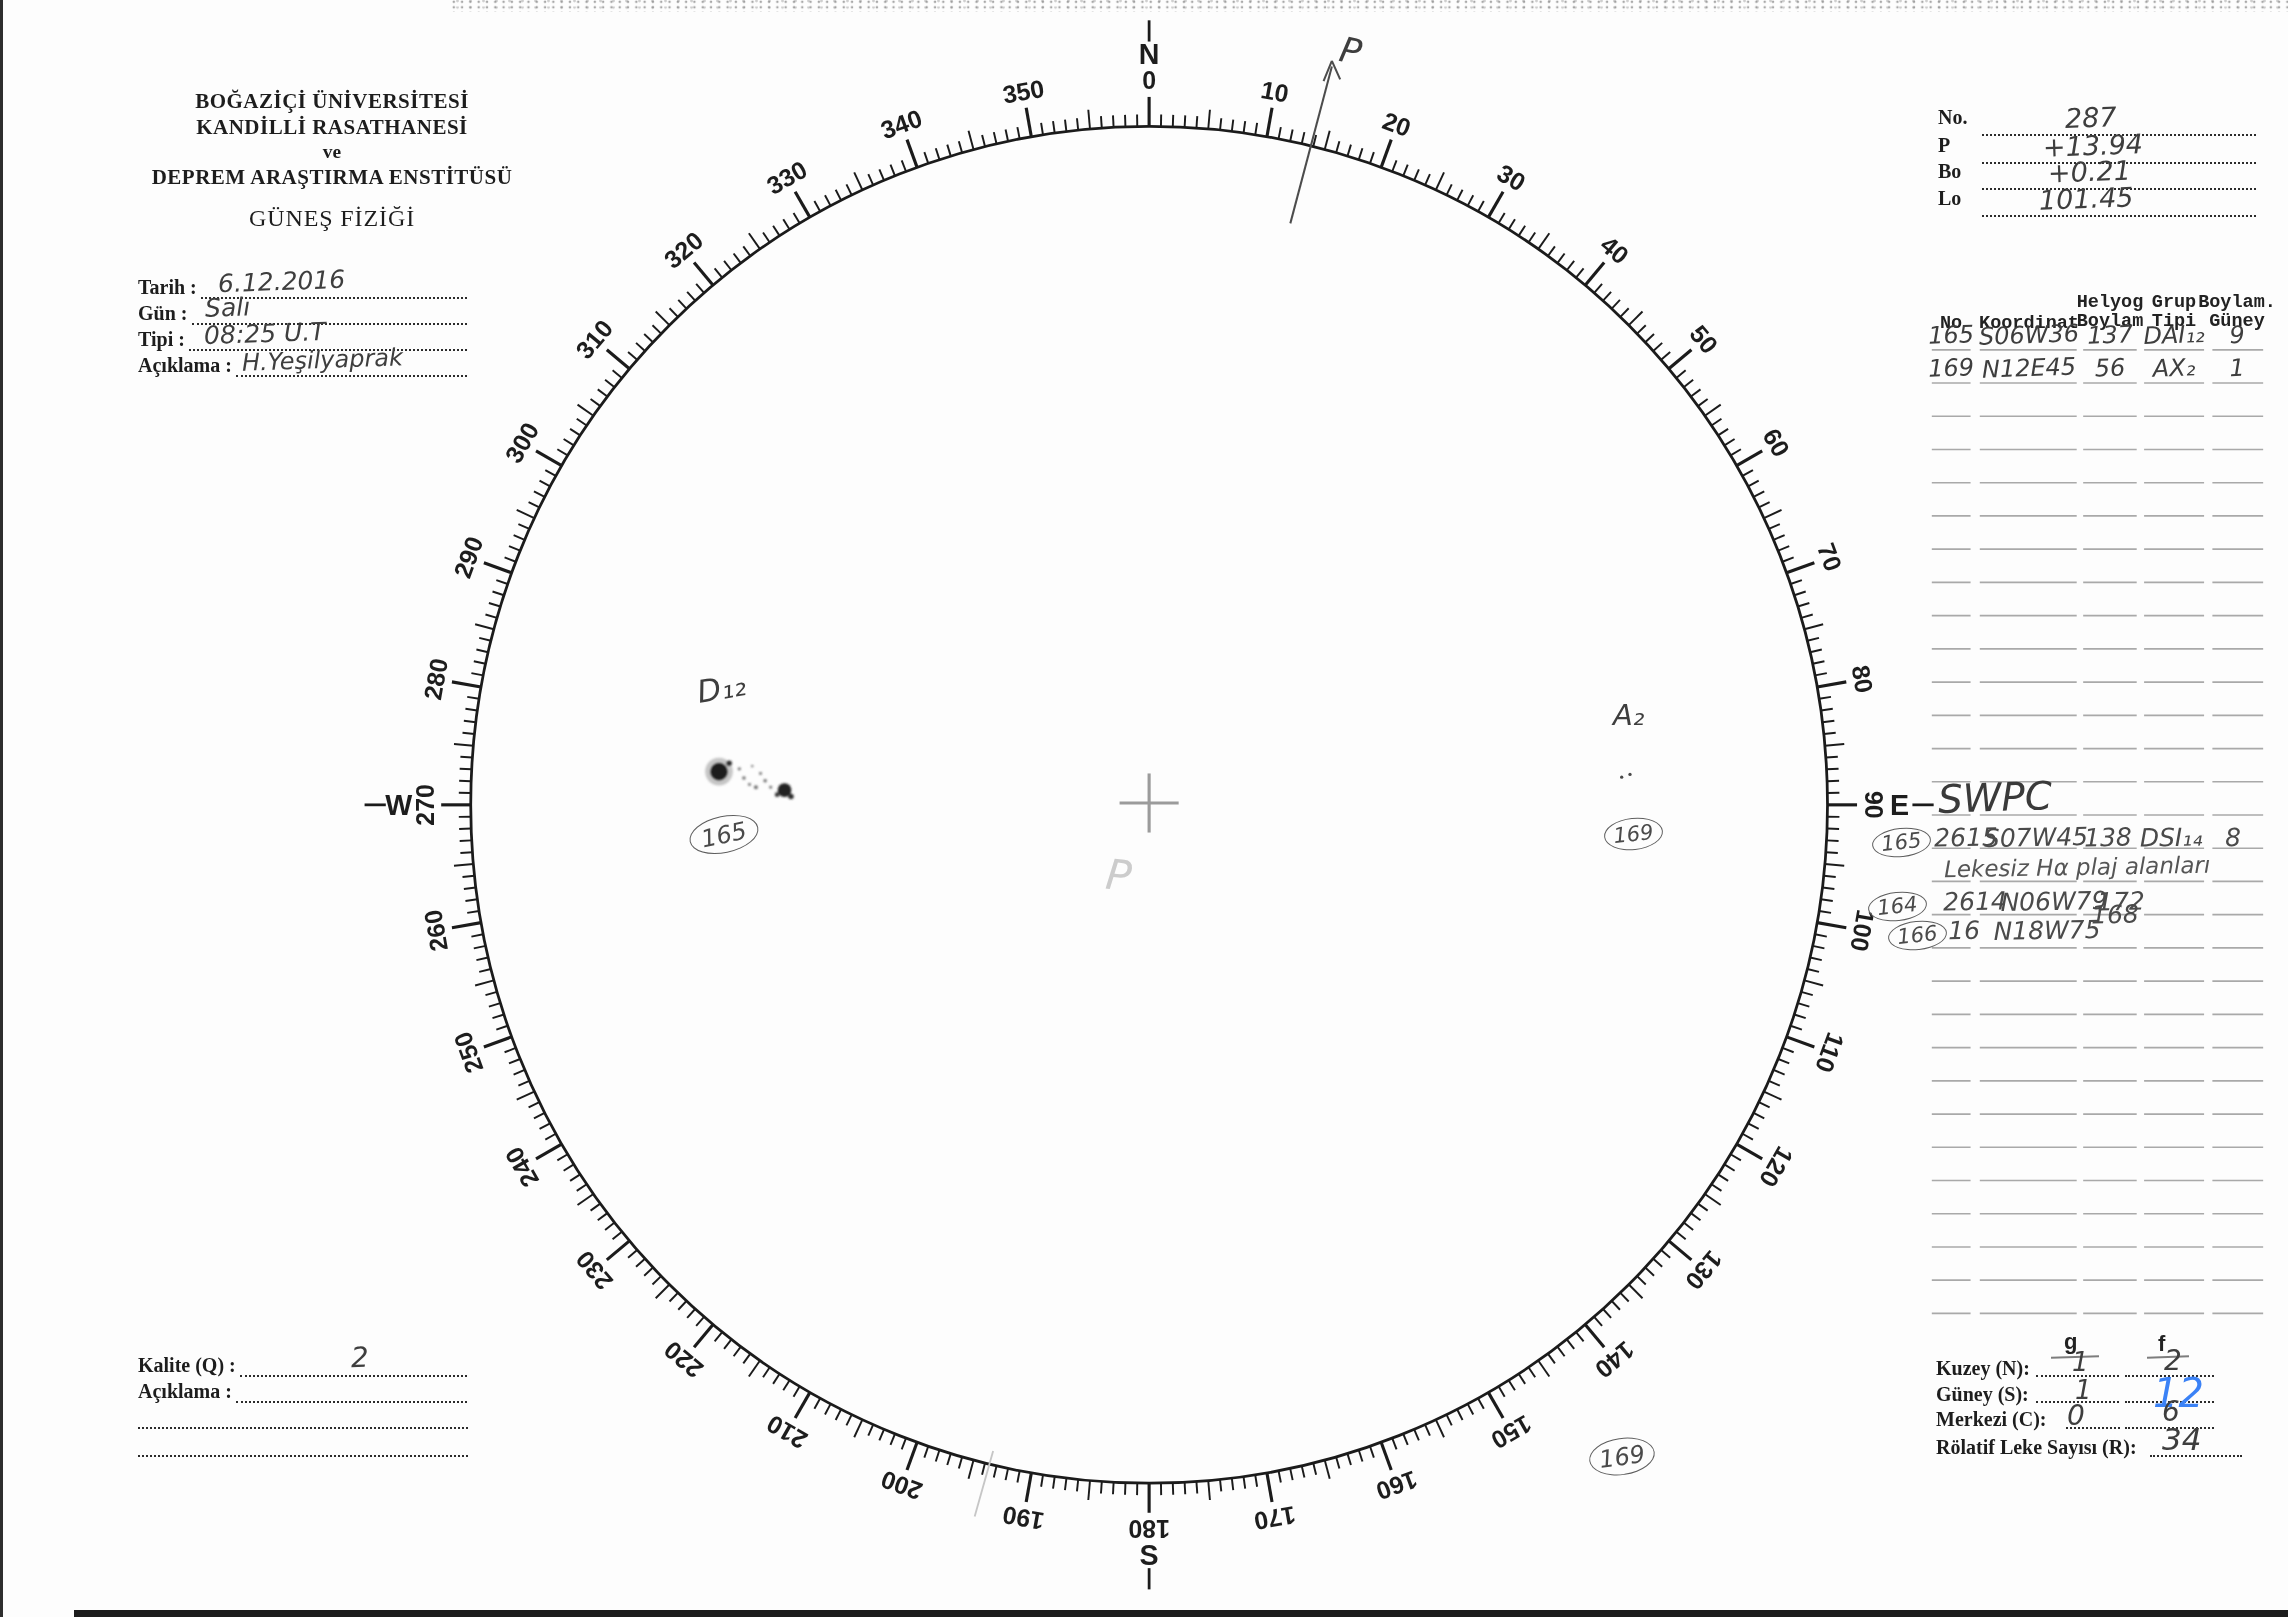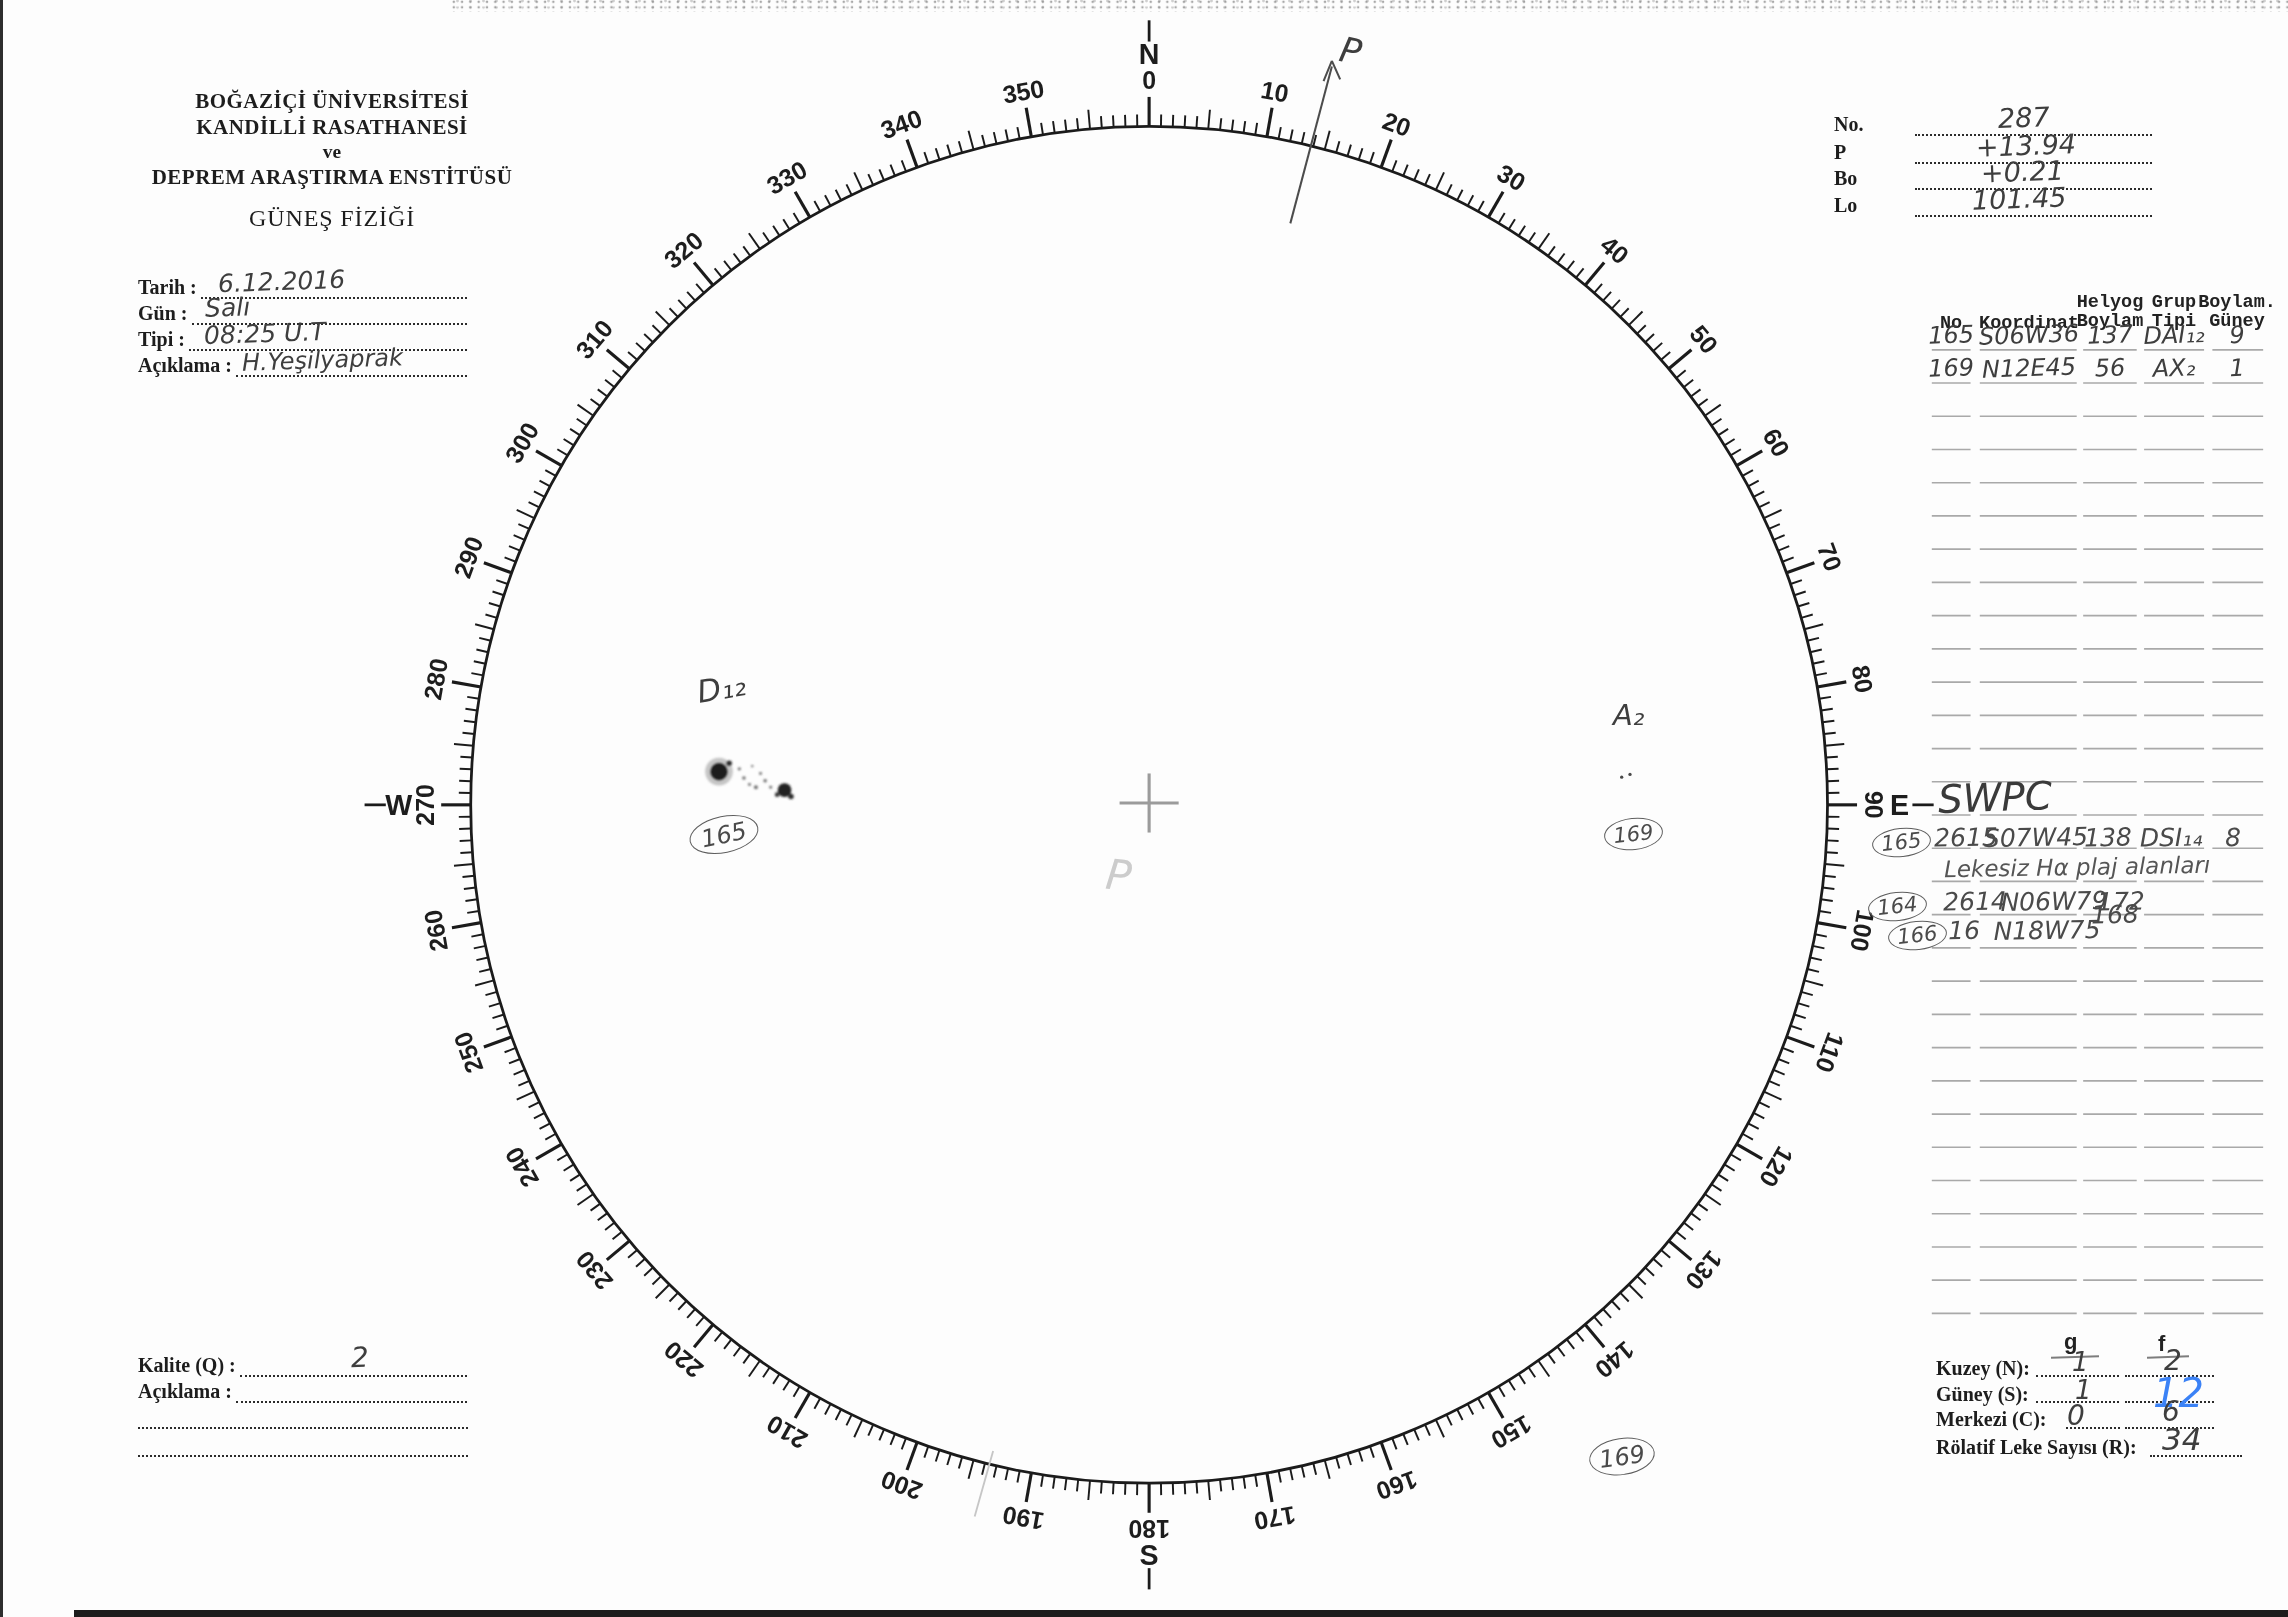--- a/index.html
+++ b/index.html
@@ -19,21 +19,21 @@
   .org-conj{font-weight:bold;font-size:19.4px;line-height:24px;}
   #form-title{margin-top:14.8px;font-weight:normal;font-size:24px;letter-spacing:0.9px;}
   
   .hw{font-family:"DejaVu Sans",sans-serif;font-style:italic;color:#3e3e3e;white-space:nowrap;}
   
   .obsrow{position:absolute;left:138px;width:329px;display:flex;align-items:flex-end;}
   .plabel{font-weight:bold;font-size:20px;white-space:nowrap;margin-right:4.6px;}
   .dotline{flex:1;height:28px;border-bottom:2.4px dotted #2b2b2b;position:relative;}
   .dotline .val{position:absolute;bottom:0.9px;font-size:25px;transform:rotate(-2deg);}
   
-  .ephrow{position:absolute;left:1834px;width:318px;display:flex;align-items:flex-end;gap:37px;}
+  .ephrow{position:absolute;left:1938px;width:318px;display:flex;}
   .ephrow .plabel{width:44px;margin-right:0;}
   .ephrow .val{font-size:27px;}
   
   .gt-head{position:absolute;transform:translateX(-50%);text-align:center;
            font-family:Liberation Mono, monospace;font-weight:bold;font-size:18.5px;line-height:19.4px;color:#222;}
   .gt-cell{position:absolute;transform:translateX(-50%) rotate(-2deg);font-size:24px;}
   
   .sw-cell{position:absolute;transform:translateX(-50%) rotate(-1deg);font-size:25px;color:#4a4a4a;}
   .circled{position:absolute;border:1.8px solid #5f5f5f;border-radius:50%;padding:0.9px 8.3px 1.8px;
            font-size:21px;color:#4a4a4a;transform:rotate(-6deg);}

